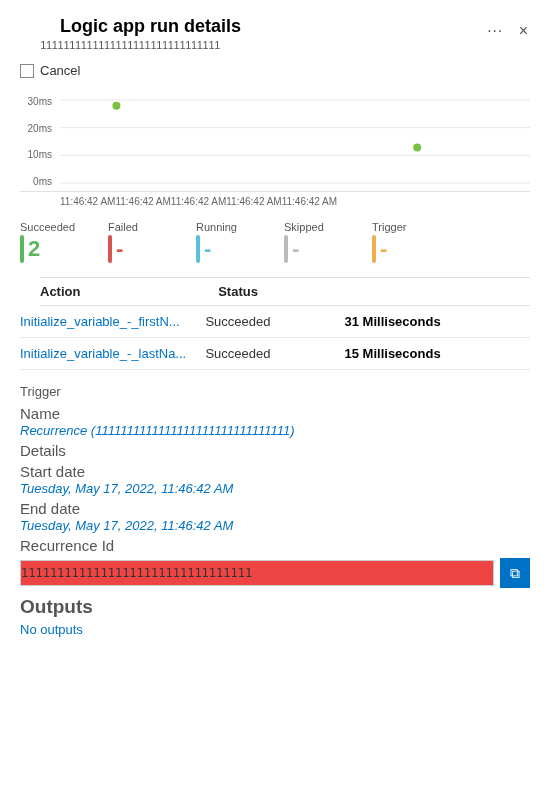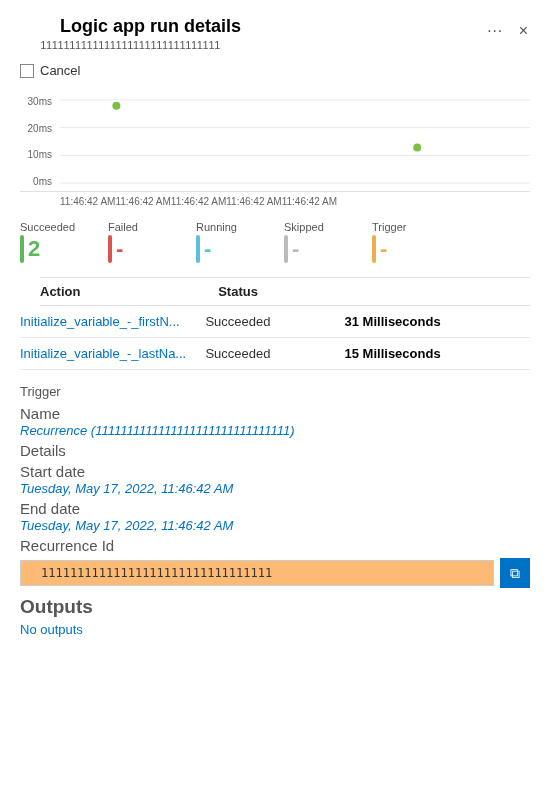--- a/index.html
+++ b/index.html
@@ -226,22 +226,22 @@
     .correlation-row {
       display: flex;
       align-items: center;
       gap: 6px;
       margin-top: 4px;
       margin-bottom: 8px;
     }
     .correlation-input {
       flex: 1;
       border: 1px solid #ccc;
-      background: #fdba74;
-      padding: 5px 20px;
+      background: #ef4444;
+      padding: 5px 0;
       font-size: 12px;
       color: #333;
       font-family: monospace;
       outline: none;
     }
     .copy-btn {
       background: #0072c6;
       border: none;
       width: 30px;
       height: 30px;

